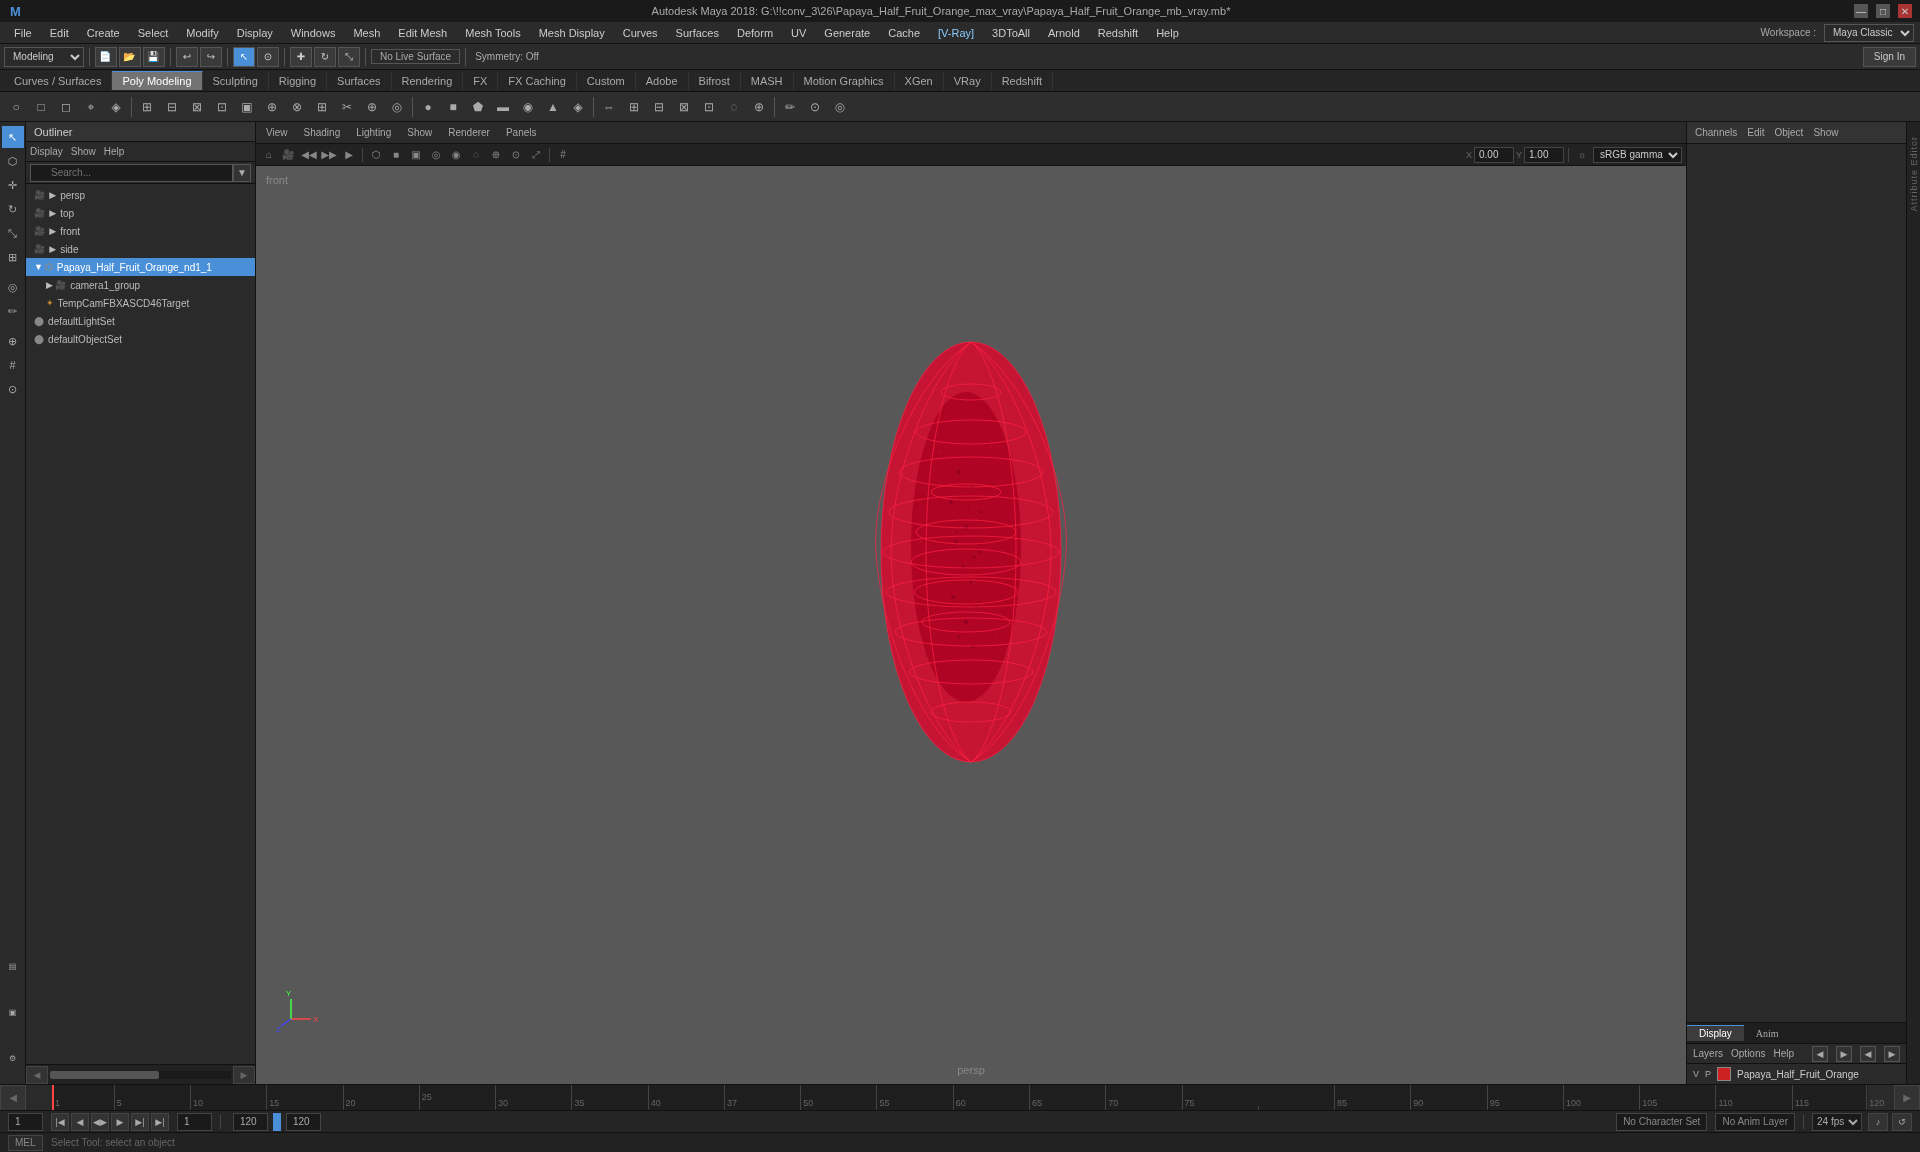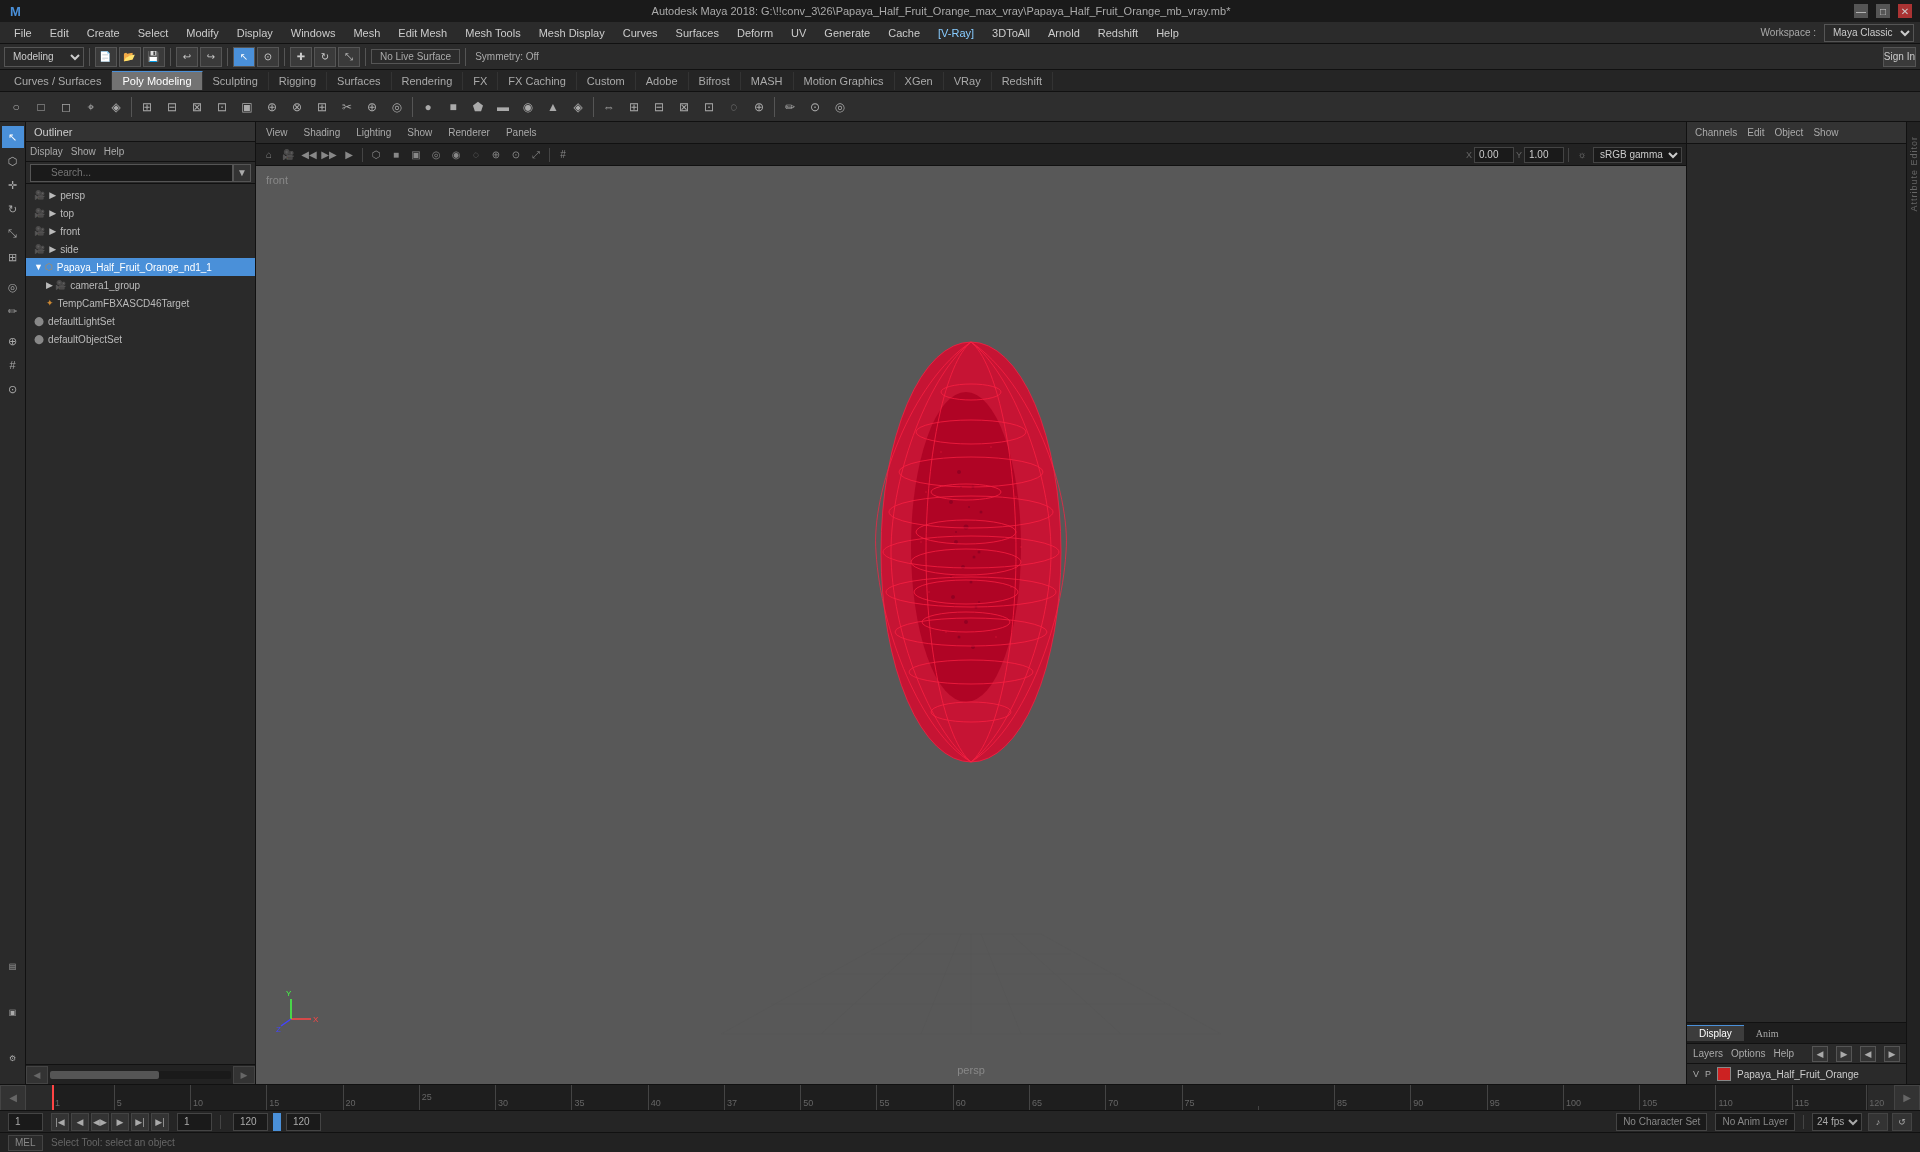--- a/index.html
+++ b/index.html
@@ -506,21 +506,21 @@
   <button class="toolbar-btn">⊙</button>
   <div class="toolbar-sep"></div>
   <button class="toolbar-btn">✚</button>
   <button class="toolbar-btn">↻</button>
   <button class="toolbar-btn">⤡</button>
   <div class="toolbar-sep"></div>
   <div class="toolbar-label" style="color:#aaa;border:1px solid #555;padding:1px 8px;">No Live Surface</div>
   <div class="toolbar-sep"></div>
   <div class="toolbar-label">Symmetry: Off</div>
   <div style="flex:1;"></div>
-  <button class="toolbar-btn" style="width:auto;padding:0 0;">Sign In</button>
+  <button class="toolbar-btn" style="width:auto;padding:0 10px;">Sign In</button>
 </div>
 
 <div id="tab-bar">
   <div class="tab-item">Curves / Surfaces</div>
   <div class="tab-item tab-active">Poly Modeling</div>
   <div class="tab-item">Sculpting</div>
   <div class="tab-item">Rigging</div>
   <div class="tab-item">Surfaces</div>
   <div class="tab-item">Rendering</div>
   <div class="tab-item">FX</div>

